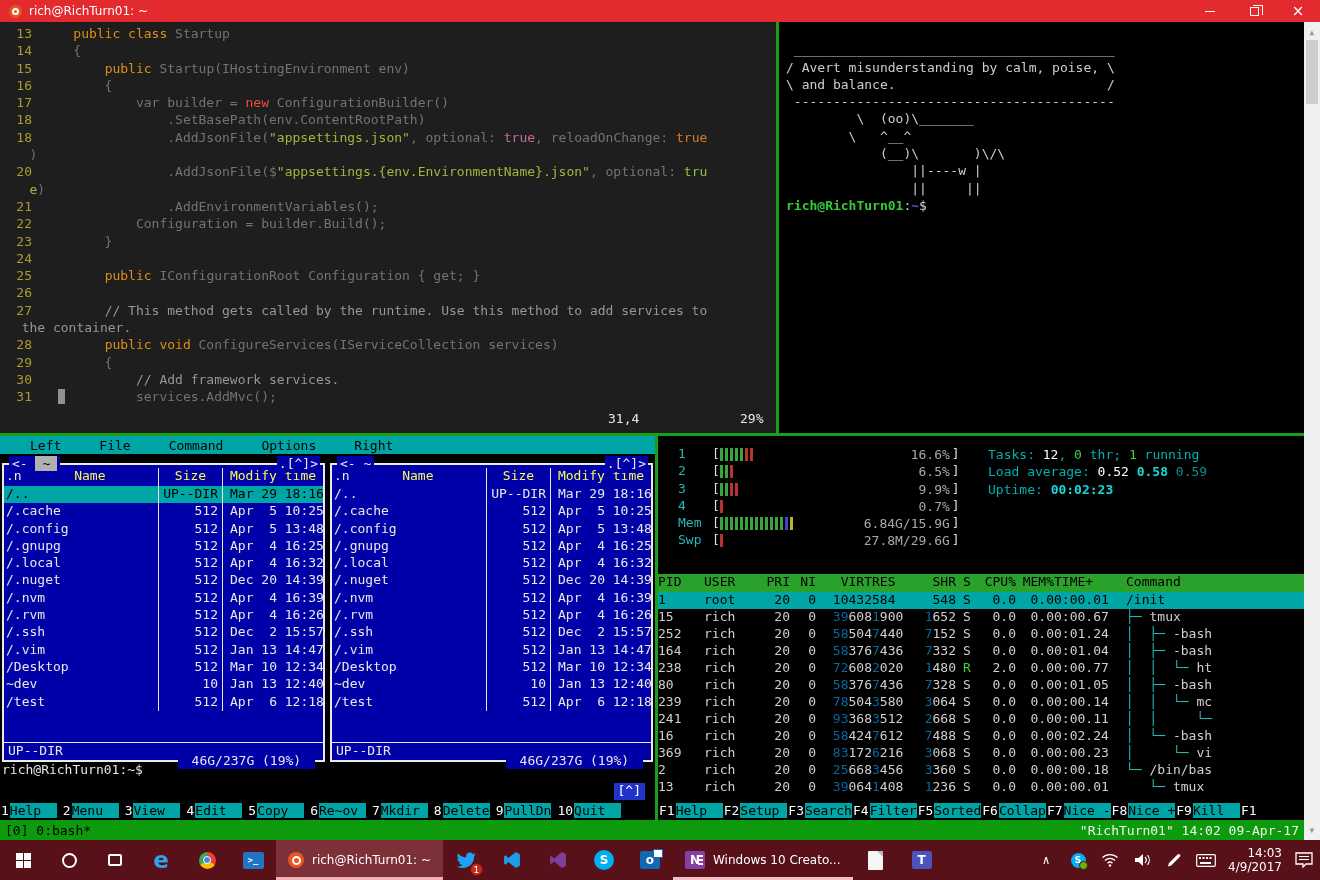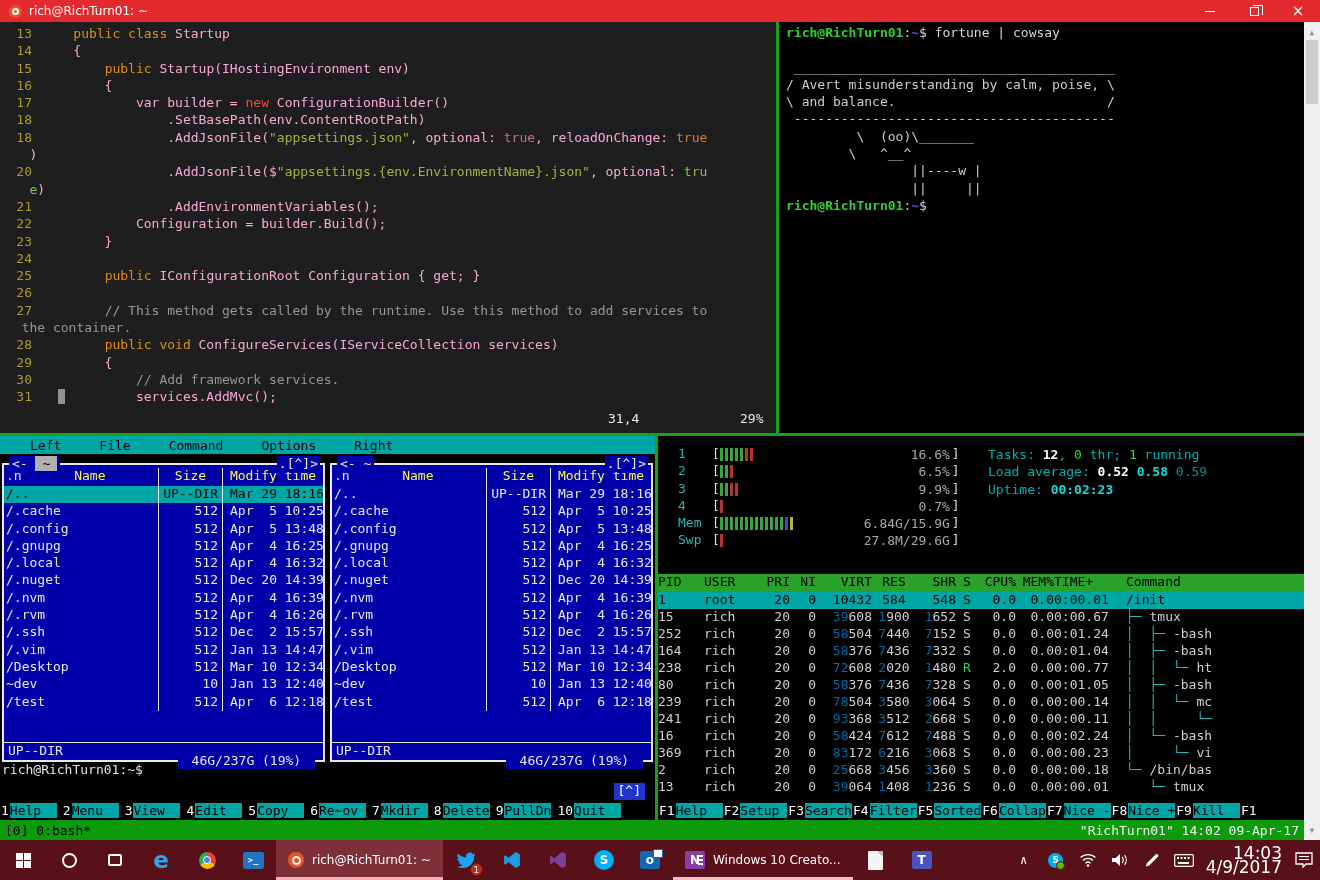--- a/index.html
+++ b/index.html
@@ -16,27 +16,27 @@
   .glyph-min{width:10px;height:1px;background:#fff;display:block}
   .glyph-restore{width:9px;height:9px;border:1px solid #fff;position:relative;display:block}
   .glyph-restore::before{content:"";position:absolute;top:-3px;left:2px;width:9px;height:9px;border:1px solid #fff;border-left:none;border-bottom:none}
   .glyph-close{font-size:15px;line-height:1}
 
   
   .term{position:absolute;top:22px;left:0;width:1320px;height:818px;background:#000}
   .t-line{height:17.3px;white-space:pre;overflow:hidden}
   .ed-num{display:inline-block;width:26px;text-align:right;margin-right:10px;color:#ac9b2d}
   
-  .c-txt{color:#f9a8d4}.c-kw{color:#de8e18}.c-red{color:#ee4e3e}.c-str{color:#a8b33c}
+  .c-txt{color:#737373}.c-kw{color:#de8e18}.c-red{color:#ee4e3e}.c-str{color:#a8b33c}
   .c-mag{color:#c9699e}.c-grn{color:#8dc141}.c-org{color:#db7b2b}.c-cmt{color:#969696}
   .c-cur{background:#8f9291;color:#8f9291}
   .c-pu{color:#35cb35;font-weight:bold}.c-pw{color:#d6d6d6}.c-pb{color:#4f59e8;font-weight:bold}
   .c-cow{color:#cdcdcd}
   .c-c{color:#00b0b0}.c-cb{color:#19d8d8;font-weight:bold}.c-cd{color:#0d8f8f}
-  .c-wb{color:#ffffff;font-weight:bold}.c-gb{color:#3ed23e}
+  .c-wb{color:#ffffff;font-weight:normal}.c-gb{color:#3ed23e}
 
   .code-pane{position:absolute;top:0;left:0;width:776px;height:411px;background:#1e1e1e;padding:4px 0 0 6px;overflow:hidden}
   .vim-status{position:absolute;bottom:5px;left:0;width:100%;height:17px;color:#e8e8e8}
   .vs-pos{position:absolute;left:608px}.vs-pct{position:absolute;left:740px}
   .vb-top{position:absolute;top:0;left:776px;width:3px;height:414px;background:#18a018}
   .cow-pane{position:absolute;top:0;left:779px;width:525px;height:411px;background:#000;padding:3px 0 0 7px;overflow:hidden}
   .hborder{position:absolute;top:411px;left:0;width:1304px;height:3px;background:#18a018}
 
   .bottom-region{position:absolute;top:414px;left:0;width:1304px;height:384px;display:flex;background:#000}
   .vborder-mid{width:3px;background:#18a018;flex:0 0 auto}
@@ -88,21 +88,21 @@
   .h-header{height:18px;margin-top:24px;background:#2aa12a;color:#000;white-space:pre;overflow:hidden}
   .h-row{height:17px;color:#cfcfcf;white-space:pre;overflow:hidden}
   .h-row.sel{background:#00a6a6}
   .h-row.sel span{color:#000 !important}
   .hc{display:inline-block;white-space:pre;vertical-align:top;overflow:hidden}
   .h-pid{width:36px;}
   .h-user{width:66px;padding-left:10px}
   .h-pri{width:30px;text-align:right}
   .h-ni{width:26px;text-align:right}
   .h-virt{width:56px;text-align:right}
-  .h-res{width:44px;text-align:center}
+  .h-res{width:44px;text-align:left}
   .h-shr{width:40px;text-align:right}
   .h-s{width:22px;text-align:center}
   .h-cpu{width:38px;text-align:right}
   .h-mem{width:38px;text-align:right}
   .h-time{width:64px;}
   .h-cmd{padding-left:8px}
   .c-cyp{color:#0369a1}.tree{color:#28b8b8}.run{color:#3ed23e}
 
   .tmux-bar{position:absolute;top:798px;left:0;width:1304px;height:20px;background:#0d9b0d;display:flex;justify-content:space-between;align-items:center;padding:0 5px;color:#000;white-space:pre}
   .tmux-right{color:#eef6ee}
@@ -137,21 +137,21 @@
   .ol::after{content:"";position:absolute;top:-2px;right:-3px;width:8px;height:7px;background:#fff;border:1px solid #1268b3}
   .on{background:#8440a5}
   .on::after{content:"";position:absolute;right:2px;top:4px;width:5px;height:1.5px;background:#fff;box-shadow:0 4px 0 #fff,0 8px 0 #fff}
   .teams{background:#4b53bc}
   .teams::before{content:"";position:absolute;left:-4px;top:3px;width:8px;height:10px;background:#6a71d8;z-index:-1}
   .doc{width:15px;height:19px;background:#f5f5f5;border-radius:1px;position:relative}
   .doc::before{content:"";position:absolute;top:0;right:0;border:3px solid #b9b9b9;border-left-color:transparent;border-bottom-color:transparent}
   .skype-tray{background:#00aff0;border-radius:50%;width:15px;height:15px;font-size:9px}
   .skype-tray::after{content:"";position:absolute;right:-2px;bottom:-2px;width:7px;height:7px;border-radius:50%;background:#6bb700;border:1px solid #581019}
   .chev{color:#fff;font-size:12px;font-family:"DejaVu Sans Mono",monospace}
-  .clock{font-size:17px;line-height:14px;text-align:right;padding:0 6px;white-space:nowrap}
+  .clock{font-size:12px;line-height:14px;text-align:right;padding:0 6px;white-space:nowrap}
   .tray .tb-btn{width:32px}
 </style>
 </head>
 <body>
 
 <div class="screen">
 
   <div class="titlebar">
     <span class="t-icon"></span>
     <span>rich@RichTurn01: ~</span>
@@ -198,28 +198,28 @@
       <div class="vim-status">
         <span class="vs-pos">31,4</span>
         <span class="vs-pct">29%</span>
       </div>
     </div>
 
     <div class="vb-top"></div>
 
     <div class="cow-pane">
       <div id="cow-lines">
-          <div class="t-line"><span class="c-pu">rich@RichTurn01</span><span class="c-pw">:</span><span class="c-pb">~</span><span class="c-pw">$ fortune | cowsay</span></div>
           <div class="t-line"></div>
           <div class="t-line"><span class="c-cow"> _________________________________________</span></div>
           <div class="t-line"><span class="c-cow">/ Avert misunderstanding by calm, poise, \</span></div>
           <div class="t-line"><span class="c-cow">\ and balance.                           /</span></div>
           <div class="t-line"><span class="c-cow"> -----------------------------------------</span></div>
           <div class="t-line"><span class="c-cow">         \  (oo)\_______</span></div>
           <div class="t-line"><span class="c-cow">        \   ^__^</span></div>
+          <div class="t-line"><span class="c-cow">            (__)\       )\/\</span></div>
           <div class="t-line"><span class="c-cow">                ||----w |</span></div>
           <div class="t-line"><span class="c-cow">                ||     ||</span></div>
           <div class="t-line"><span class="c-pu">rich@RichTurn01</span><span class="c-pw">:</span><span class="c-pb">~</span><span class="c-pw">$</span></div>
         </div>
     </div>
 
     <div class="hborder"></div>
 
     <div class="bottom-region">
 

